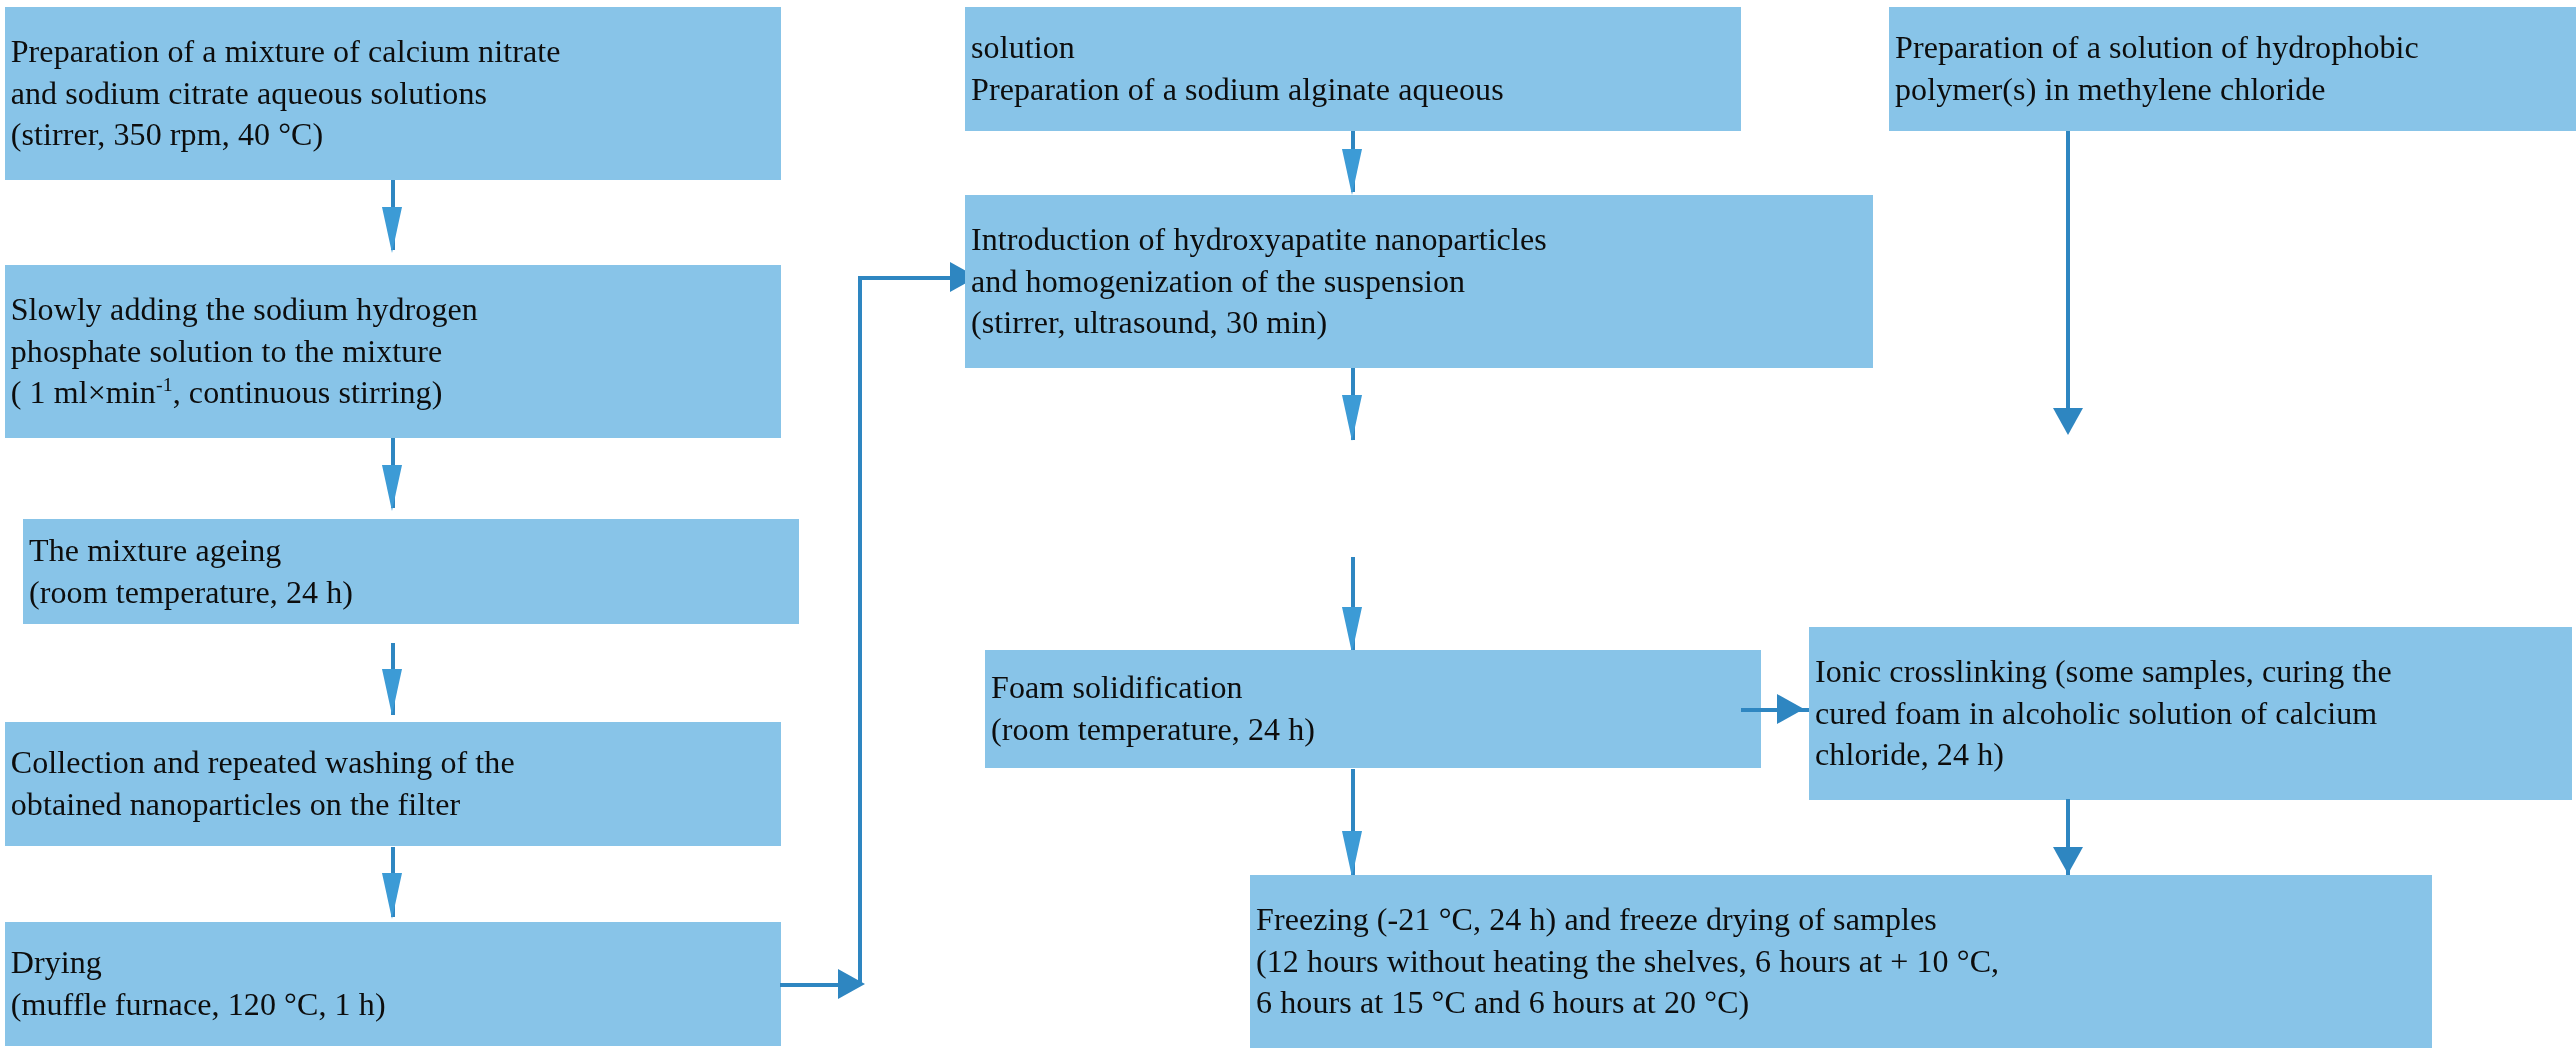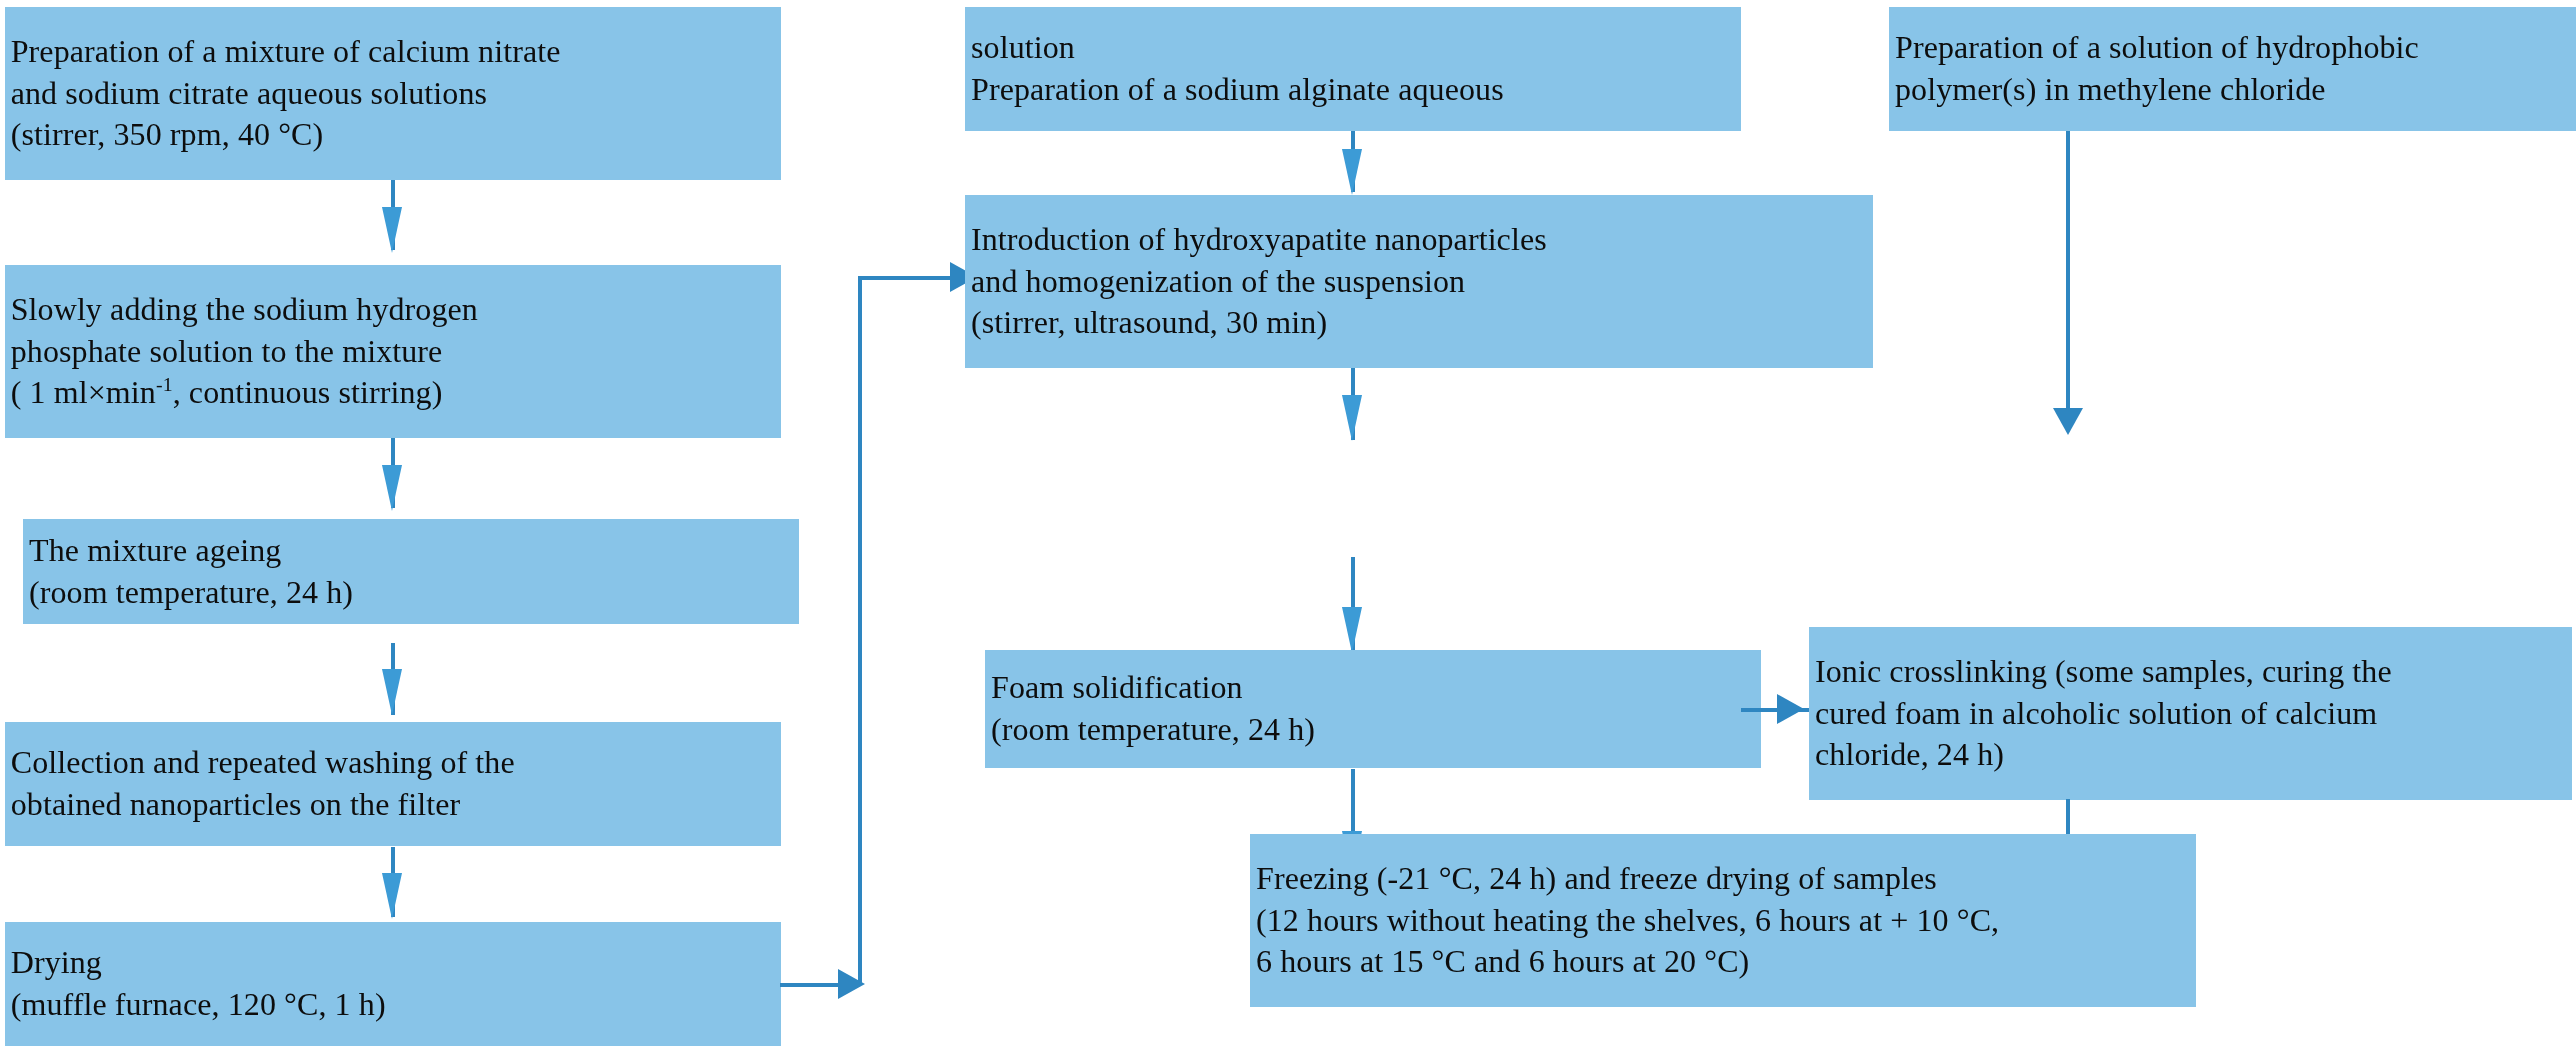--- a/index.html
+++ b/index.html
@@ -180,21 +180,21 @@
       <div>chloride, 24 h)</div>
     </div>
   </div>
 
   <div class="conn v" style="left:2066px; top:799px; height:77px;"></div>
   <div class="arrow down" style="left:2053px; top:847px;"></div>
 
   <div class="conn v" style="left:1351px; top:769px; height:108px;"></div>
   <div class="needle" style="left:1342px; top:831px;"></div>
 
-  <div class="node" style="left:1250px; top:834px; width:946px; height:173px;">
+  <div class="node" style="left:1250px; top:875px; width:1182px; height:173px;">
     <div class="txt">
       <div>Freezing (-21 °C, 24 h) and freeze drying of samples</div>
       <div>(12 hours without heating the shelves, 6 hours at + 10 °C,</div>
       <div>6 hours at 15 °C and 6 hours at 20 °C)</div>
     </div>
   </div>
 
 </div>
 
 

